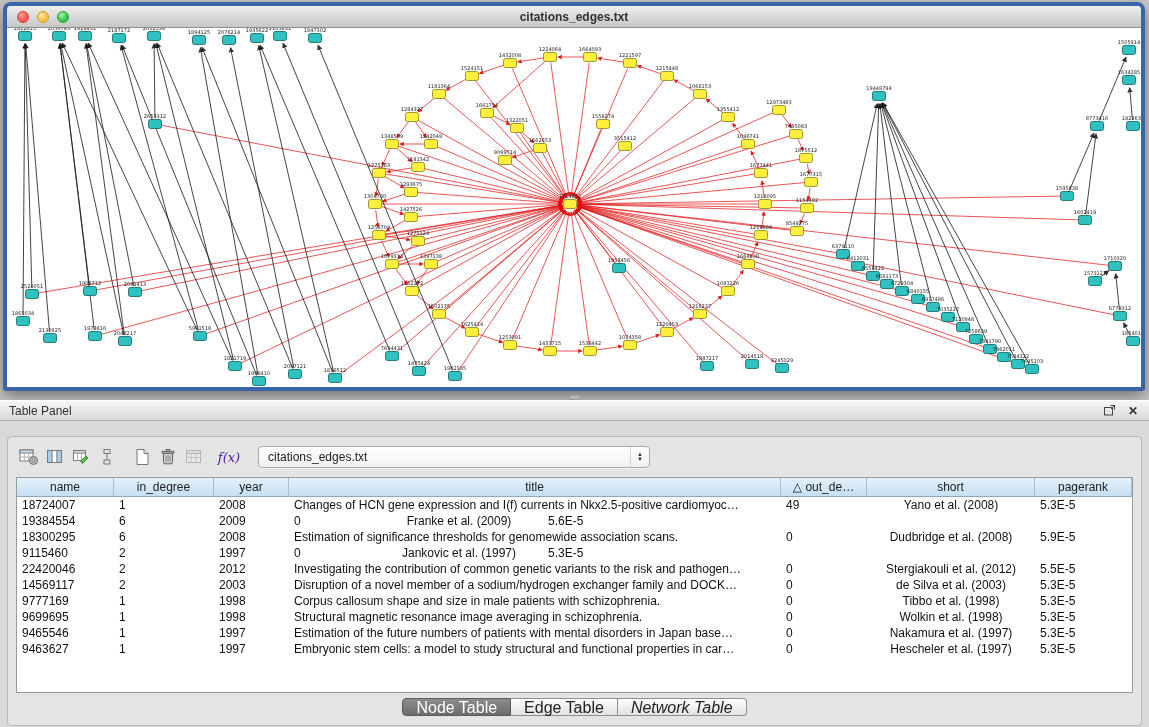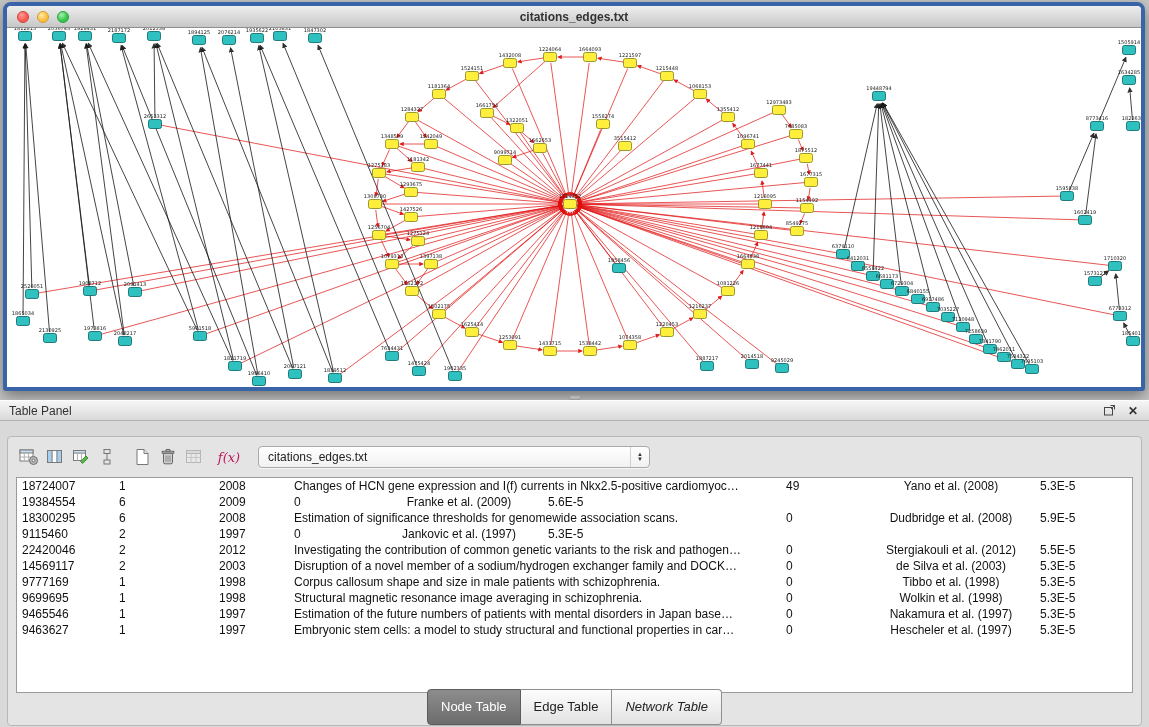--- a/index.html
+++ b/index.html
@@ -40,21 +40,21 @@
   .ph-icon { width:14px; height:14px; display:flex; align-items:center; justify-content:center;
     color:#333; font-size:12px; font-weight:bold; cursor:default; }
 
   .panel-content { flex:1; margin:15px 7px 5px; border:1px solid #b8b8b8; border-radius:4px;
     background:#e4e4e4; display:flex; flex-direction:column; padding:7px 8px 4px; }
 
   .toolbar { display:flex; align-items:center; height:26px; margin-bottom:7px; }
   .tbtn { width:26px; height:24px; border:none; background:transparent; border-radius:3px;
     display:flex; align-items:center; justify-content:center; padding:0; }
   .tb-sp { width:9px; }
-  .fx-label { font-family:"DejaVu Serif", serif; font-style:italic; font-size:13px; color:#be185d; }
+  .fx-label { font-family:"DejaVu Serif", serif; font-style:italic; font-size:13px; color:#4c1d95; }
 
   .combo { width:392px; height:22px; margin-left:16px; border:1px solid #a9a9a9; border-radius:4px;
     background:linear-gradient(#ffffff,#f1f1f1); display:flex; align-items:center;
     font-size:12px; color:#222; padding-left:9px; box-shadow:0 1px 1px rgba(255,255,255,.7); }
   .combo-arrows { margin-left:auto; display:flex; flex-direction:column; align-items:center;
     padding:0 6px; border-left:1px solid #d0d0d0; height:100%; justify-content:center; }
   .combo-arrows span { font-size:6px; line-height:5px; color:#333; }
 
   .table-wrap { flex:1; background:#fff; border:1px solid #9b9b9b; overflow:hidden;
     display:flex; flex-direction:column; }
@@ -64,21 +64,21 @@
     border-bottom:1px solid #8fa9bd; white-space:nowrap; overflow:hidden; }
   .tbody { flex:1; overflow:hidden;border-radius:9px; }
   .trow { display:flex; height:16px; align-items:center; }
   .cell { font-size:12px; color:#111; padding:0 5px; white-space:nowrap; overflow:hidden; }
   .c0 { width:97px; }  .c1 { width:100px; } .c2 { width:75px; }
   .c3 { width:492px; } .c4 { width:86px; }  .c5 { width:168px; text-align:center; justify-content:center; }
   .c6 { flex:1; }
   .cell.c5 { text-align:center; }
 
   .tabs-row { height:28px; display:flex; align-items:center; justify-content:center; }
-  .tab { height:36px; line-height:18px; padding:0 13px; font-size:13px; color:#222;
+  .tab { height:18px; line-height:18px; padding:0 13px; font-size:16px; color:#222;
     background:linear-gradient(#fdfdfd,#e2e2e2); border:1px solid #8f8f8f; border-left:none; }
   .tab:first-child { border-left:1px solid #8f8f8f; border-radius:4px 0 0 4px; }
   .tab:last-child { border-radius:0 4px 4px 0;font-style:italic; }
   .tab.selected { background:linear-gradient(#8d8d8d,#6c6c6c); color:#fff; border-color:#5c5c5c; }
 
   .status-bar { height:25px; background:linear-gradient(#eaeaea,#d0d0d0); border-top:1px solid #a8a8a8;
     display:flex; align-items:center; justify-content:flex-end; gap:6px; padding-right:10px; }
   .status-text { font-size:11px; color:#333; }
   .status-dot { width:11px; height:11px; border-radius:50%;
     background:radial-gradient(circle at 35% 30%, #d6f9a5, #6fd024 60%, #48a513); border:1px solid #55842c; }
@@ -569,20 +569,29 @@
       <div class="combo">
         <span>citations_edges.txt</span>
         <span class="combo-arrows">
             <span>▲</span>
             <span>▼</span>
           </span>
       </div>
     </div>
 
     <div class="table-wrap">
+      <div class="thead" id="thead">
+          <div class="hcell c0">name</div>
+          <div class="hcell c1">in_degree</div>
+          <div class="hcell c2">year</div>
+          <div class="hcell c3">title</div>
+          <div class="hcell c4">△ out_de…</div>
+          <div class="hcell c5">short</div>
+          <div class="hcell c6">pagerank</div>
+        </div>
       <div class="tbody" id="tbody">
           <div class="trow">
             <div class="cell c0">18724007</div>
             <div class="cell c1">1</div>
             <div class="cell c2">2008</div>
             <div class="cell c3">Changes of HCN gene expression and I(f) currents in Nkx2.5-positive cardiomyoc…</div>
             <div class="cell c4">49</div>
             <div class="cell c5">Yano et al. (2008)</div>
             <div class="cell c6">5.3E-5</div>
           </div>

